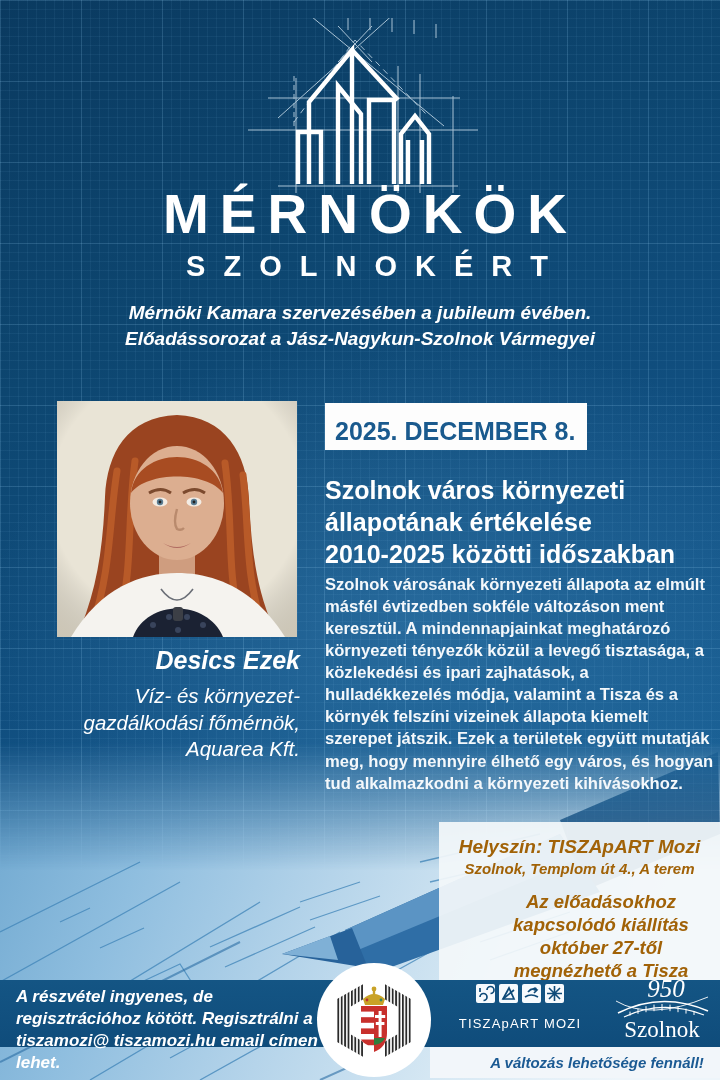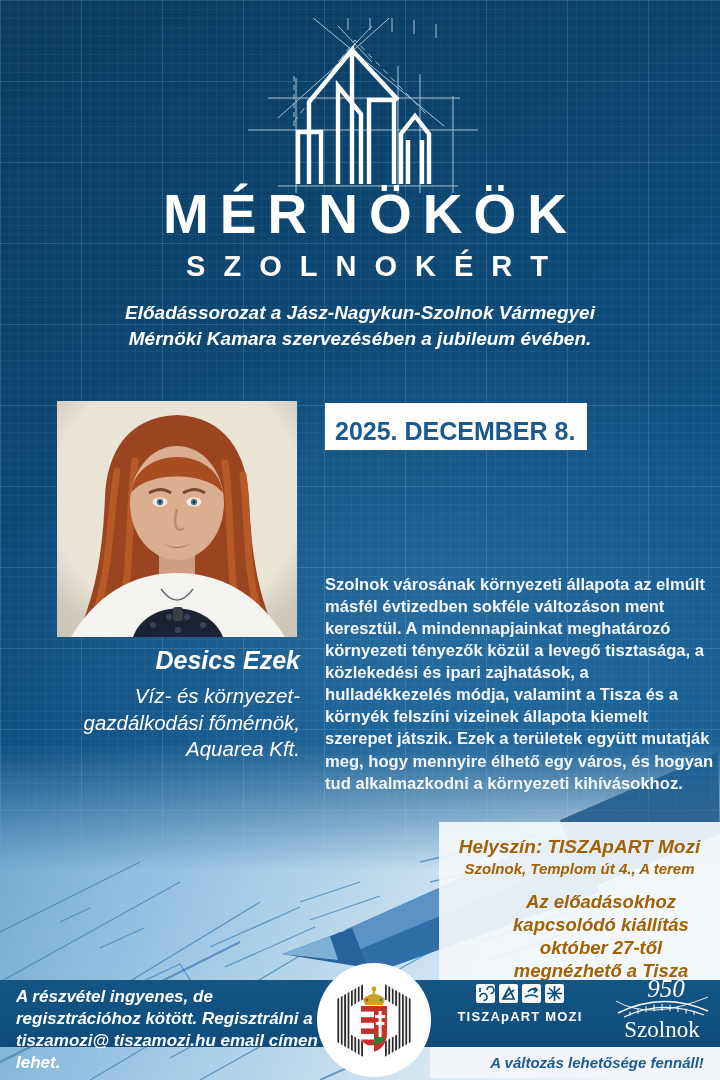--- a/index.html
+++ b/index.html
@@ -59,21 +59,21 @@
     background:linear-gradient(#145584,#0f4c7b);z-index:4;}
   .reg{position:absolute;left:16px;top:986px;width:305px;z-index:5;
     font-size:17px;font-style:italic;font-weight:700;line-height:1.3;}
   
   .chamber{position:absolute;left:317px;top:963px;width:114px;height:114px;border-radius:50%;
     background:#fff;z-index:6;}
   
   .tpart{position:absolute;left:450px;top:984px;width:140px;text-align:center;z-index:5;}
   .tiles{display:flex;justify-content:center;gap:4px;}
   .tile{width:19px;height:19px;background:#f6fafd;border-radius:2px;}
-  .tlabel{margin-top:6px;font-size:13px;font-weight:700;letter-spacing:1.2px;white-space:nowrap;}
+  .tlabel{margin-top:13px;font-size:13px;font-weight:400;letter-spacing:1.2px;white-space:nowrap;}
   
   .szolnok{position:absolute;left:610px;top:977px;width:104px;height:66px;z-index:5;}
   
   .strip{position:absolute;left:430px;top:1047px;width:290px;height:31px;background:#f2f6fa;
     z-index:5;display:flex;align-items:center;justify-content:center;padding-left:22px;}
   .strip span{font-size:15px;font-style:italic;font-weight:700;color:#1b5a93;}
 </style>
 </head>
 <body>
 
@@ -120,22 +120,22 @@
       <path d="M90 166 V68 L113 96 V166"></path>
       <path d="M121 166 V82 H146 V166"></path>
       <path d="M153 166 V116 L167 98 L181 116 V166"></path>
       <path d="M160 166 V122 M174 166 V122"></path>
     </g>
   </svg>
 
   <div class="title1">MÉRNÖKÖK</div>
   <div class="title2">SZOLNOKÉRT</div>
   <div class="subtitle">
+    <div>Mérnöki Kamara szervezésében a jubileum évében.</div>
     <div>Előadássorozat a Jász-Nagykun-Szolnok Vármegyei</div>
-    <div>Mérnöki Kamara szervezésében a jubileum évében.</div>
   </div>
 
   <div class="photo">
     <svg viewBox="0 0 240 236">
       <rect width="240" height="236" fill="#e9e4d6"></rect>
       <rect width="240" height="236" fill="url(#vig)"></rect>
       <defs>
         <radialGradient id="vig" cx="50%" cy="40%" r="75%">
           <stop offset="70%" stop-color="rgba(0,0,0,0)"></stop>
             <stop offset="100%" stop-color="rgba(120,110,90,.25)"></stop>
@@ -179,20 +179,25 @@
     <div class="name">Desics Ezek</div>
     <div class="role">Víz- és környezet-</div>
     <div class="role">gazdálkodási főmérnök,</div>
     <div class="role">Aquarea Kft.</div>
   </div>
 
   <div class="dates">
     <div class="badge">2025. DECEMBER 8.</div>
   </div>
 
+  <div class="etitle">
+    <div>Szolnok város környezeti</div>
+    <div>állapotának értékelése</div>
+    <div>2010-2025 közötti időszakban</div>
+  </div>
 
   <div class="desc">Szolnok városának környezeti állapota az elmúlt másfél évtizedben sokféle változáson ment keresztül. A mindennapjainkat meghatározó környezeti tényezők közül a levegő tisztasága, a közlekedési és ipari zajhatások, a hulladékkezelés módja, valamint a Tisza és a környék felszíni vizeinek állapota kiemelt szerepet játszik. Ezek a területek együtt mutatják meg, hogy mennyire élhető egy város, és hogyan tud alkalmazkodni a környezeti kihívásokhoz.</div>
 
   <div class="venue">
     <div class="vlabel">Helyszín: TISZApART Mozi</div>
     <div class="vaddr">Szolnok, Templom út 4., A terem</div>
     <div class="vexpo">Az előadásokhoz kapcsolódó kiállítás október 27-től megnézhető a Tisza Mozi Art Caféban.</div>
   </div>
 
   <div class="bar"></div>

